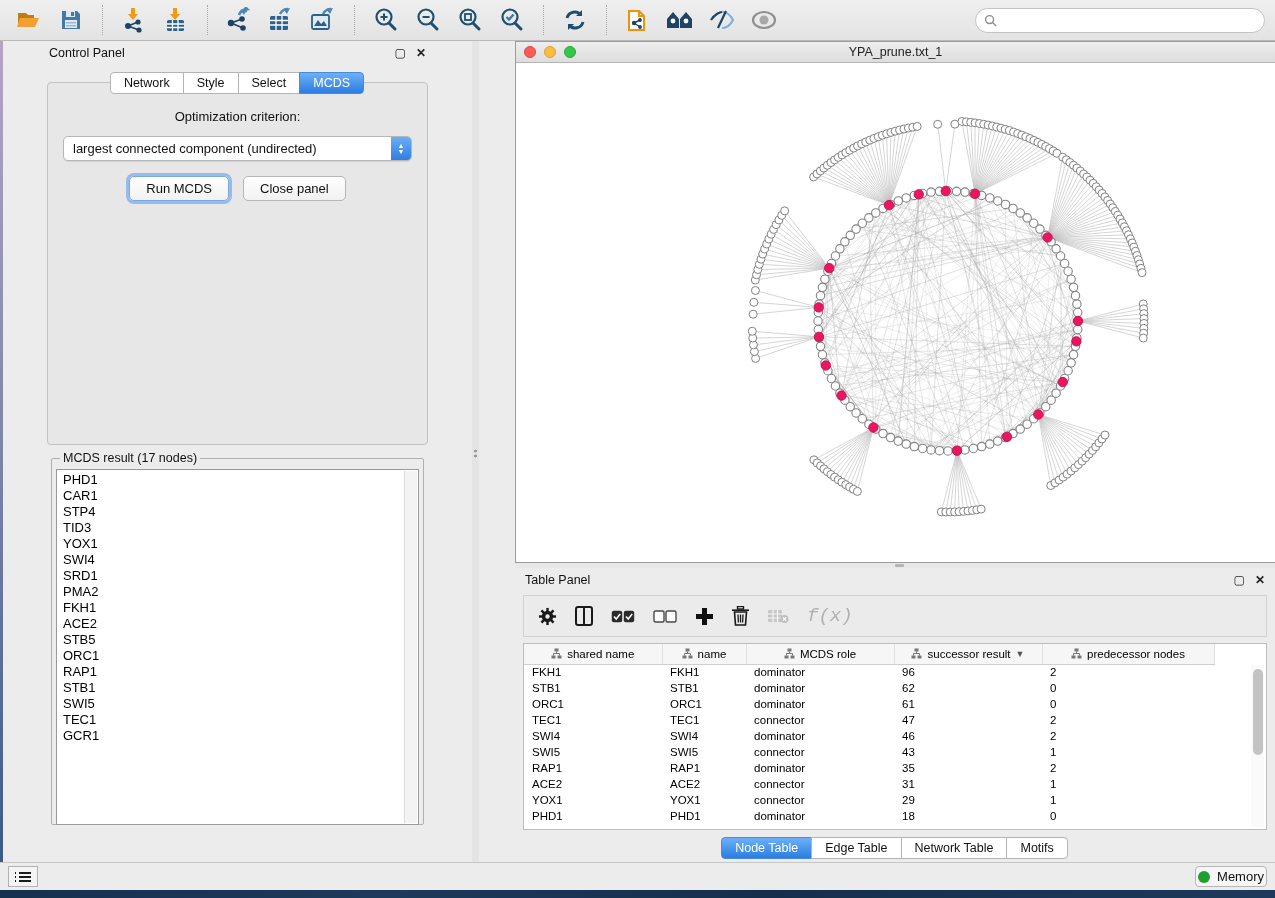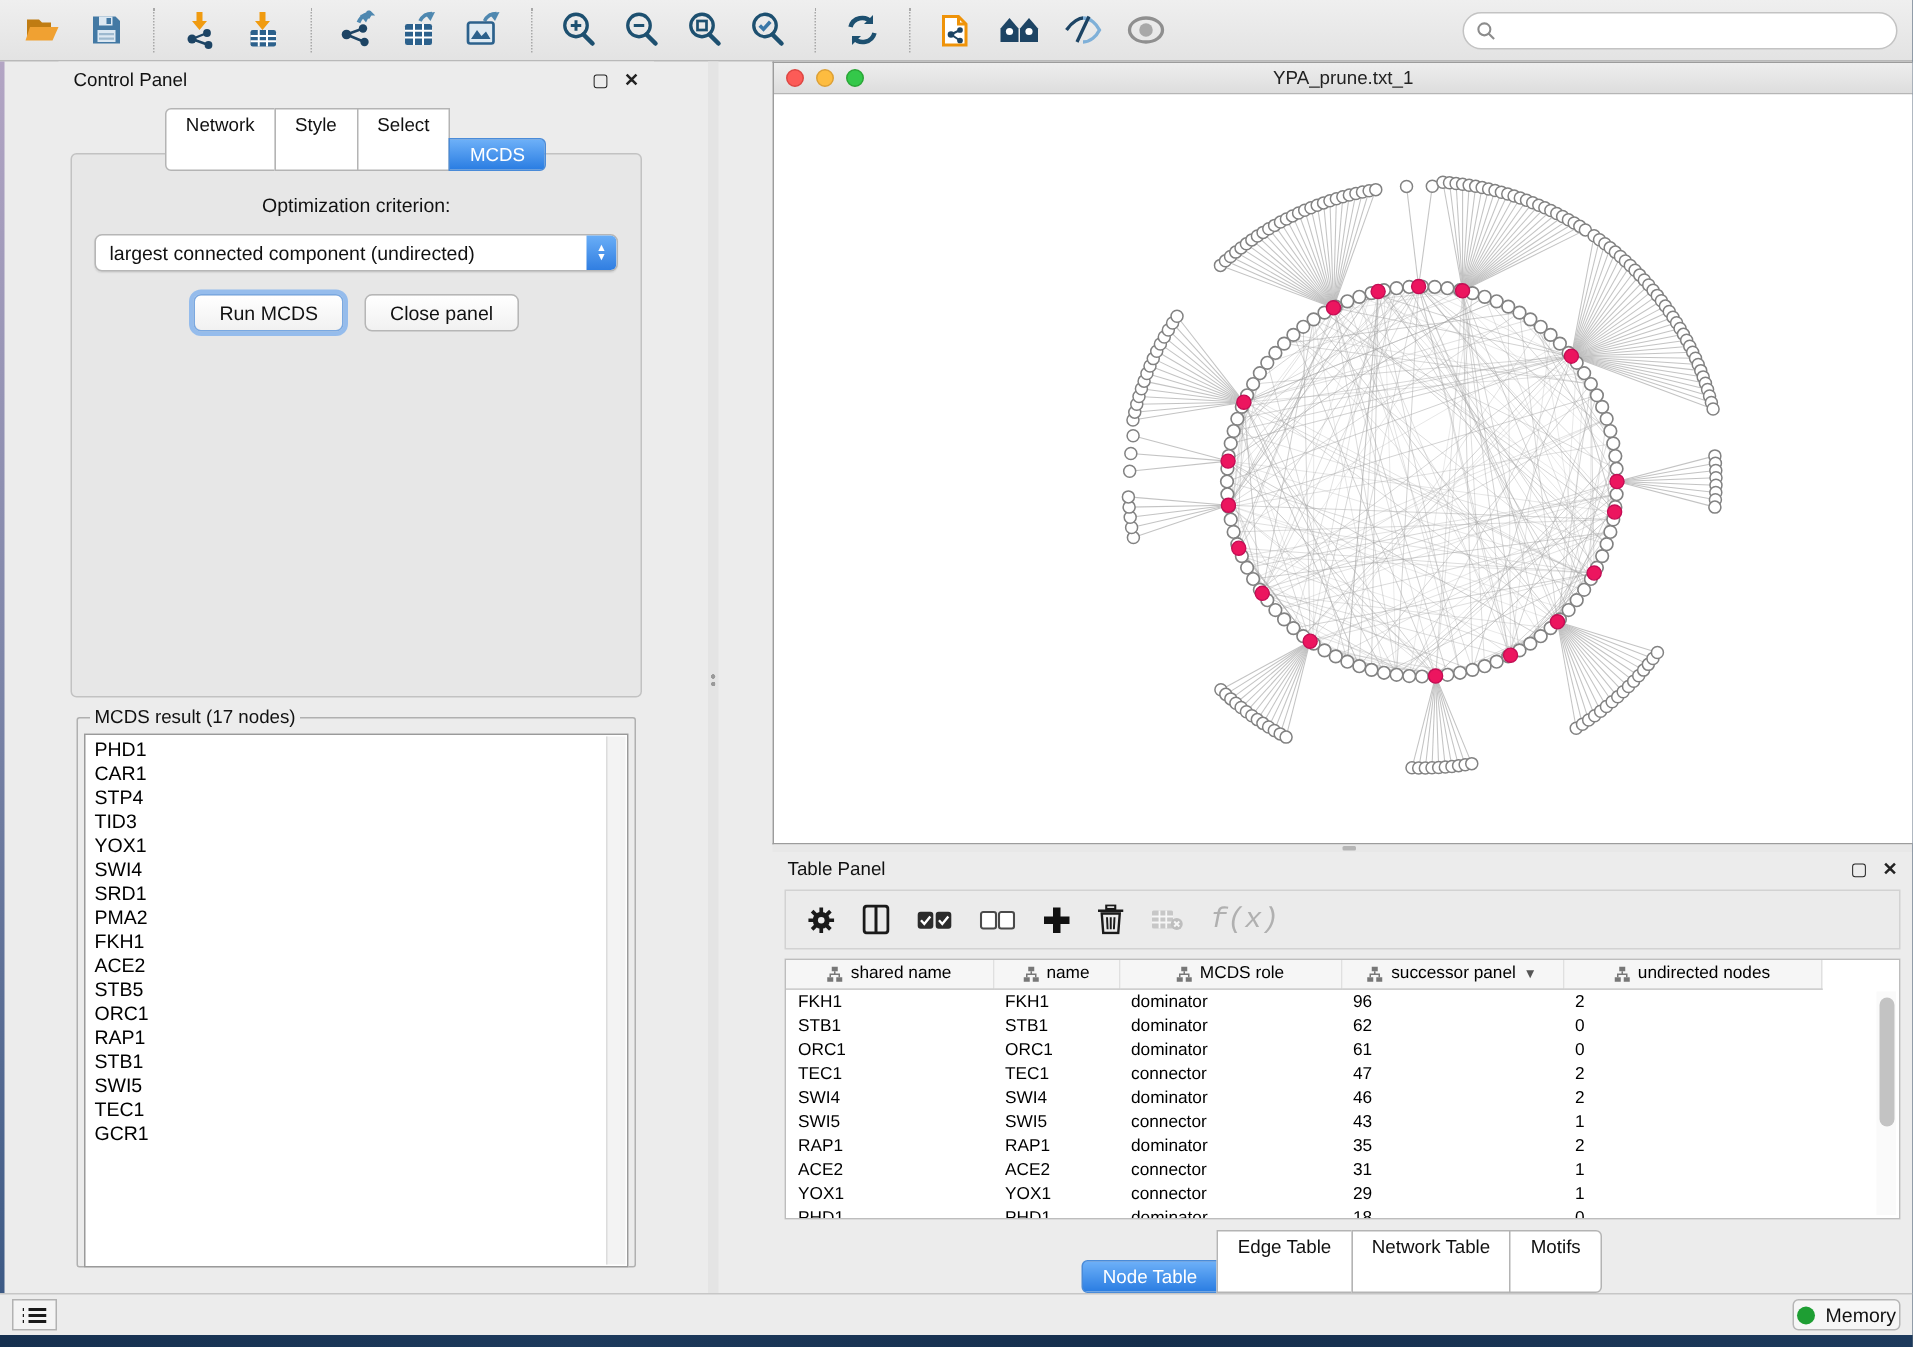--- a/index.html
+++ b/index.html
@@ -20,21 +20,21 @@
 
   
   .control-panel { width:397px; background:#ececec; display:flex; flex-direction:column; flex-shrink:0; }
   .panel-titlebar { height:23px; display:flex; align-items:center; padding:0 10px; font-size:12.5px; color:#111; }
   .panel-titlebar .spacer { flex:1; }
   .wicon { font-size:12px; color:#222; margin-left:10px; line-height:1; cursor:default; }
   .cp-tabs-row { display:flex; justify-content:center; margin:8px 0 0 0; position:relative; z-index:2; }
   .tab { background:#fff; border:1px solid #b4b4b4; padding:3px 13px; font-size:12.5px; margin-left:-1px; color:#111; }
   .tab:first-child { border-radius:4px 0 0 4px; }
   .tab:last-child { border-radius:0 4px 4px 0; }
-  .tab.active { background:linear-gradient(#6db0f8,#2a7de2); border-color:#4a8bd8; color:#fff;margin-top:20px; }
+  .tab.active { background:linear-gradient(#6db0f8,#2a7de2); border-color:#4a8bd8; color:#fff; }
   .cp-box { margin:-12px 8px 0 8px; padding-top:12px; background:#e7e7e7; border:1px solid #c2c2c2; border-radius:4px; height:363px; position:relative; z-index:1; }
   .opt-label { text-align:center; font-size:13px; margin-top:14px; color:#111; }
   .select-row { display:flex; justify-content:center; margin-top:12px; }
   .mac-select { width:349px; height:25px; background:#fff; border:1px solid #b6b6b6; border-radius:5px; display:flex; align-items:center; overflow:hidden; box-shadow:0 1px 1px rgba(0,0,0,.08); }
   .mac-select .val { flex:1; font-size:13px; padding-left:9px; color:#111; white-space:nowrap; }
   .mac-select .stepper { width:20px; height:25px; background:linear-gradient(#6cb0f8,#2e7ce0); display:flex; flex-direction:column; align-items:center; justify-content:center; color:#fff; font-size:7px; line-height:6px; border-radius:0 4px 4px 0; }
   .btn-row { display:flex; justify-content:center; gap:14px; margin-top:15px; }
   .mac-btn { background:linear-gradient(#ffffff,#f1f1f1); border:1px solid #b6b6b6; border-radius:5px; font-size:13px; padding:4px 16px; color:#111; }
   .mac-btn.focus { box-shadow:0 0 0 3px rgba(95,160,240,.6); border-color:#7aa8e0; }
   .result-fieldset { margin:6px 12px 0 12px; border:1px solid #b0b0b0; border-radius:2px; height:374px; padding:4px; }
@@ -1095,33 +1095,33 @@
                     </span>
                   </th>
                   <th>
                     <span class="th-inner">
                       <svg width="11" height="11" viewBox="0 0 11 11">
                         <rect x="3.5" y="0.5" width="4" height="3" fill="#777"></rect>
                         <rect x="0.5" y="7.5" width="4" height="3" fill="#777"></rect>
                         <rect x="6.5" y="7.5" width="4" height="3" fill="#777"></rect>
                         <path d="M5.5 3.5v2M2.5 7.5v-2h6v2" stroke="#777" fill="none"></path>
                       </svg>
-                      <span class="th-label">successor panel</span>
+                      <span class="th-label">successor result</span>
                       <span class="sort-chev">▼</span>
                     </span>
                   </th>
                   <th>
                     <span class="th-inner">
                       <svg width="11" height="11" viewBox="0 0 11 11">
                         <rect x="3.5" y="0.5" width="4" height="3" fill="#777"></rect>
                         <rect x="0.5" y="7.5" width="4" height="3" fill="#777"></rect>
                         <rect x="6.5" y="7.5" width="4" height="3" fill="#777"></rect>
                         <path d="M5.5 3.5v2M2.5 7.5v-2h6v2" stroke="#777" fill="none"></path>
                       </svg>
-                      <span class="th-label">undirected nodes</span>
+                      <span class="th-label">predecessor nodes</span>
                     </span>
                   </th>
                 </tr>
               </thead>
             <tbody id="table-body">
                 <tr>
                   <td>FKH1</td>
                   <td>FKH1</td>
                   <td>dominator</td>
                   <td class="num">96</td>

